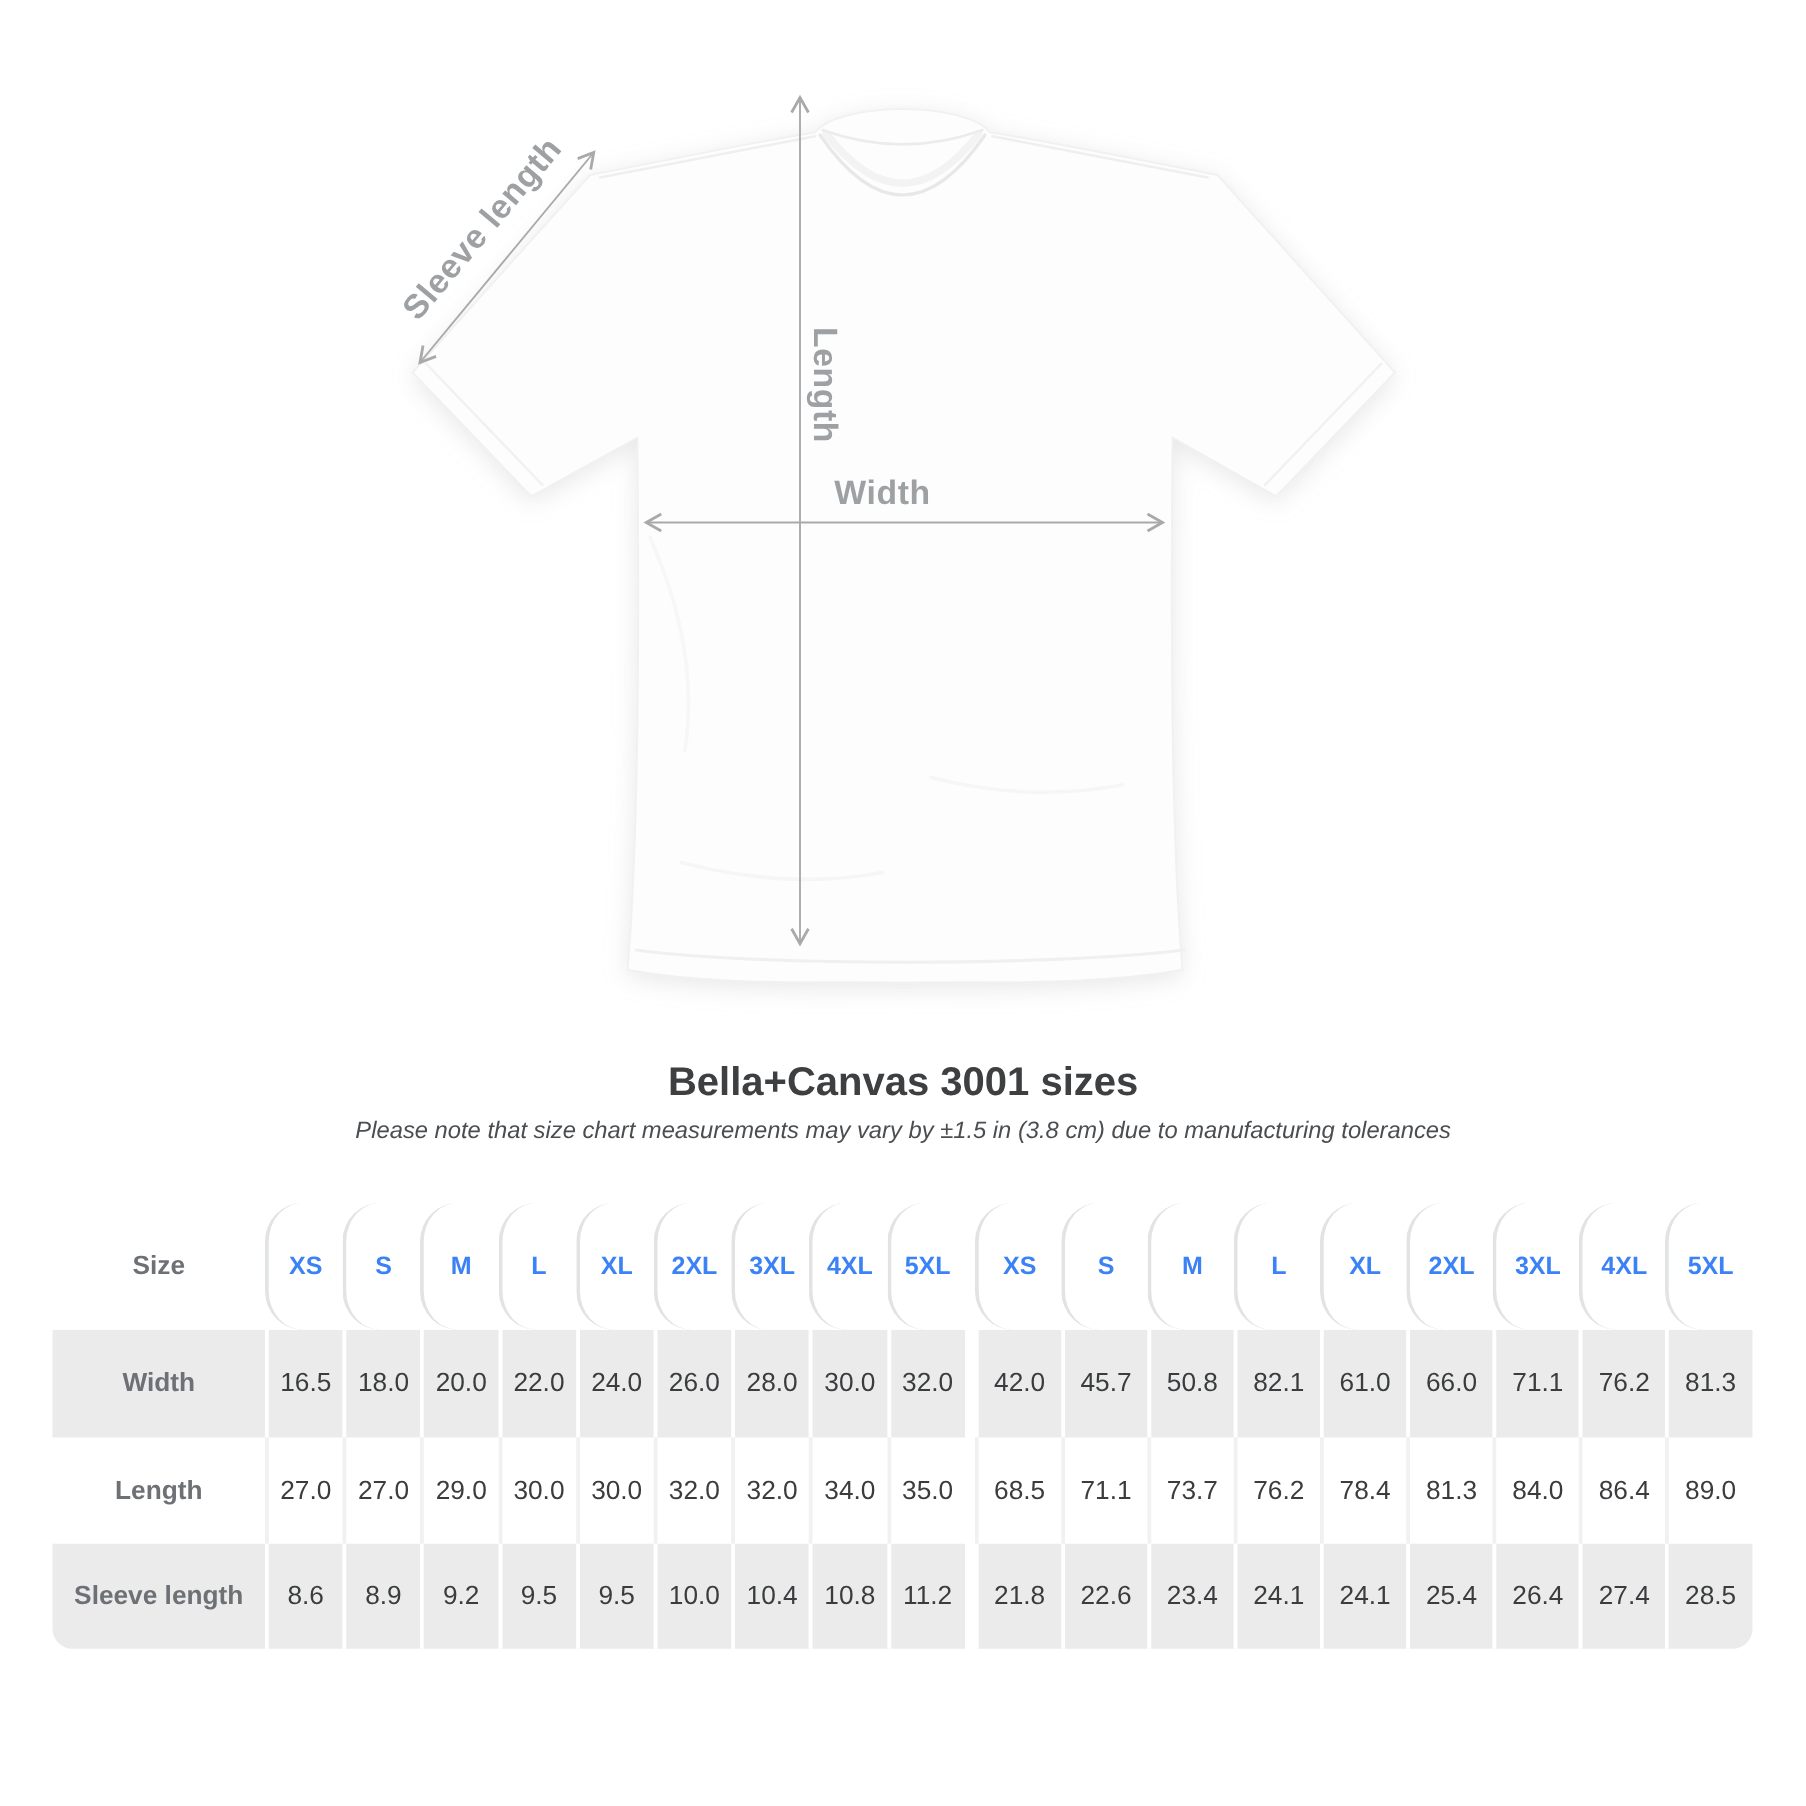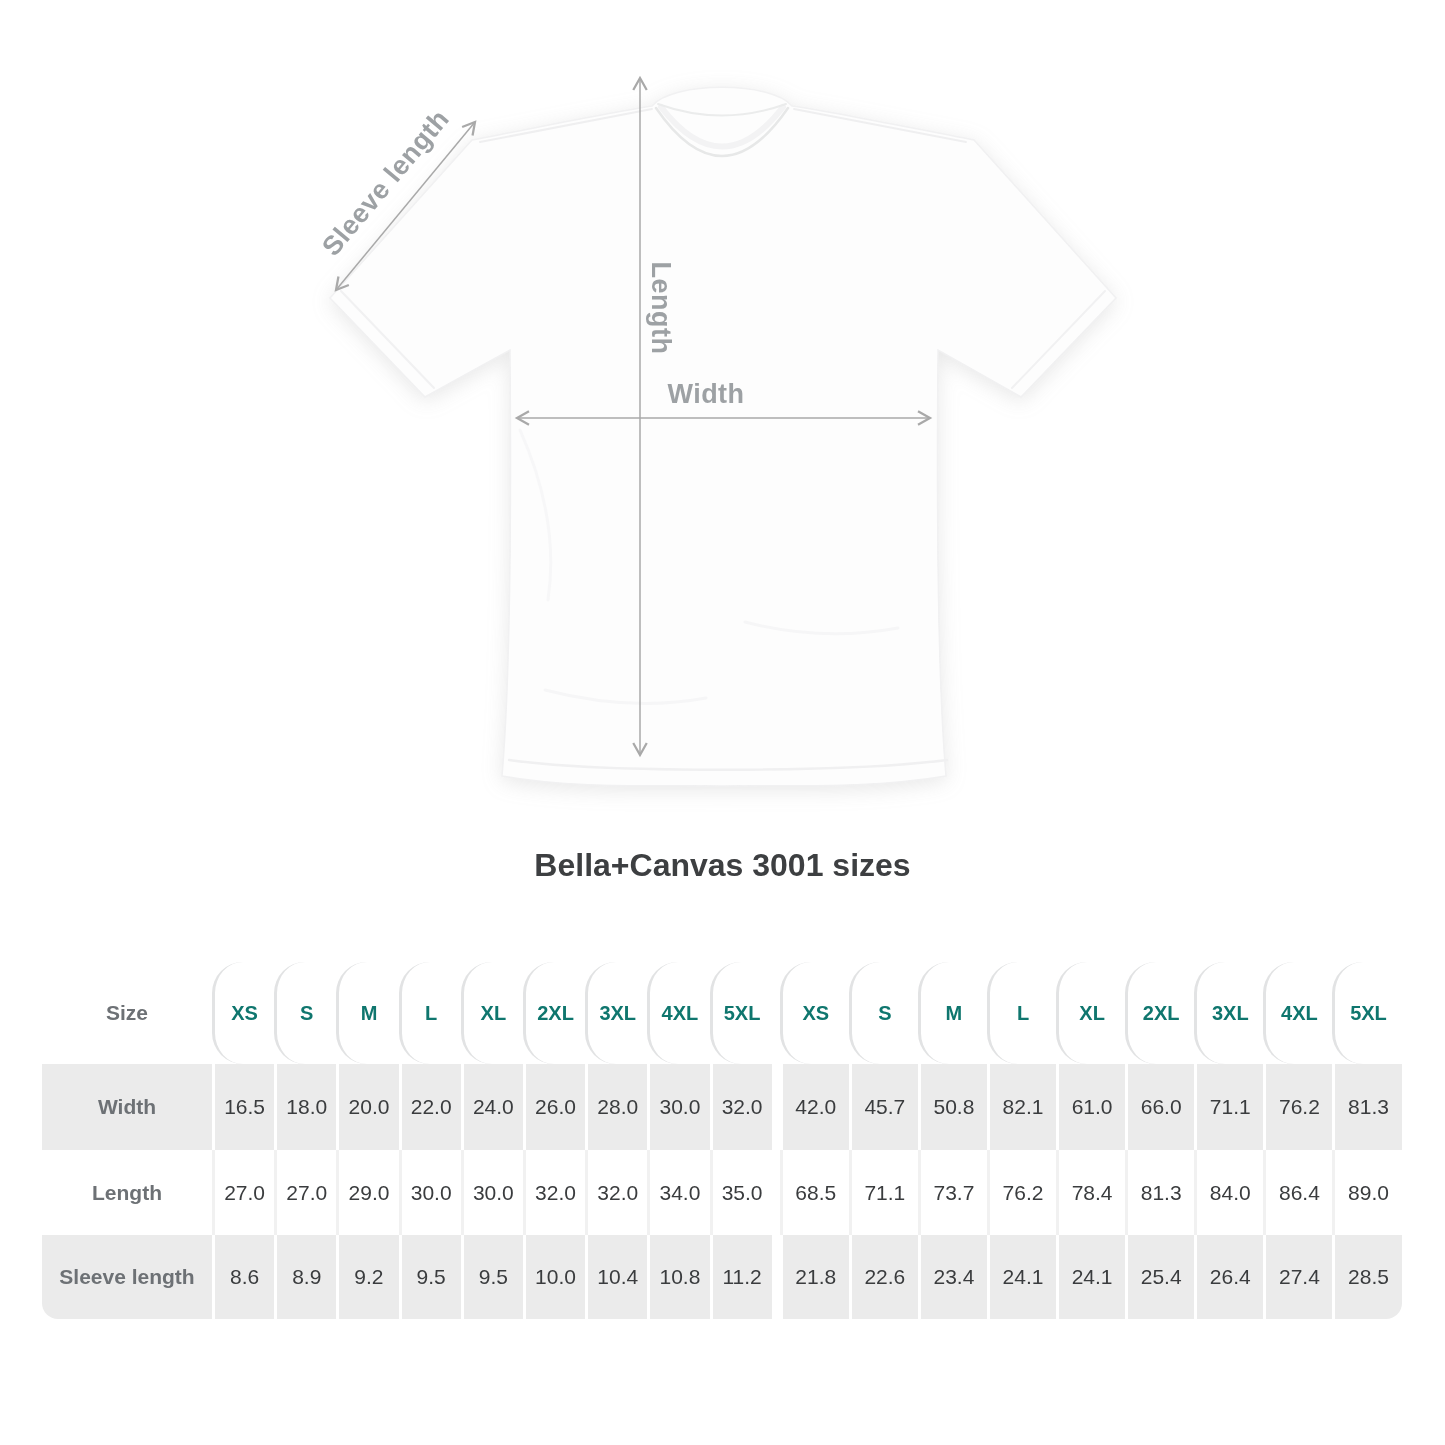--- a/index.html
+++ b/index.html
@@ -28,21 +28,21 @@
   .bu{font-size:19px;font-style:italic;color:#84888c;}
 
   .trow{display:grid;grid-template-columns:170px repeat(9,62.2px) 8px repeat(9,69.1px);}
   .r-sizes{height:102px;}
   .rw{height:86px;}
   .rl{height:85px;}
   .rs{height:84px;}
   .cell{display:flex;align-items:center;justify-content:center;}
   .lbl{font-weight:700;font-size:21px;color:#6d7175;}
   .v{font-size:21px;color:#3a3c3e;border-left:3px solid transparent;}
-  .r-sizes .v{font-weight:700;font-size:20px;color:#0f766e;border-left-color:#e2e3e4;border-radius:31px;}
+  .r-sizes .v{font-weight:700;font-size:20px;color:#3b82f6;border-left-color:#e2e3e4;border-radius:31px;}
   .rl .v{border-left-color:#f1f1f1;}
   .gray .cell{background:#ebebeb;}
   .gray .v{border-left-color:#ffffff;}
   .sp{border:none !important;background:transparent !important;}
   .rs .cell:first-child{border-bottom-left-radius:16px;}
   .rs .cell:last-child{border-bottom-right-radius:16px;}
 </style>
 </head>
 <body>
 
@@ -91,20 +91,21 @@
       <line x1="517" y1="418" x2="930" y2="418" marker-start="url(#arr)" marker-end="url(#arr)"></line>
       <line x1="475" y1="122" x2="336" y2="290" marker-start="url(#arr)" marker-end="url(#arr)"></line>
     </g>
   </svg>
 
   <div class="diag-label" id="lbl-sleeve">Sleeve length</div>
   <div class="diag-label" id="lbl-length">Length</div>
   <div class="diag-label" id="lbl-width">Width</div>
 
   <div class="page-title">Bella+Canvas 3001 sizes</div>
+  <div class="page-note">Please note that size chart measurements may vary by ±1.5 in (3.8 cm) due to manufacturing tolerances</div>
 
   <div class="size-table">
 
 
     <div class="trow r-sizes">
       <div class="cell lbl">Size</div>
       <div class="cell v">XS</div>
       <div class="cell v">S</div>
       <div class="cell v">M</div>
       <div class="cell v">L</div>

